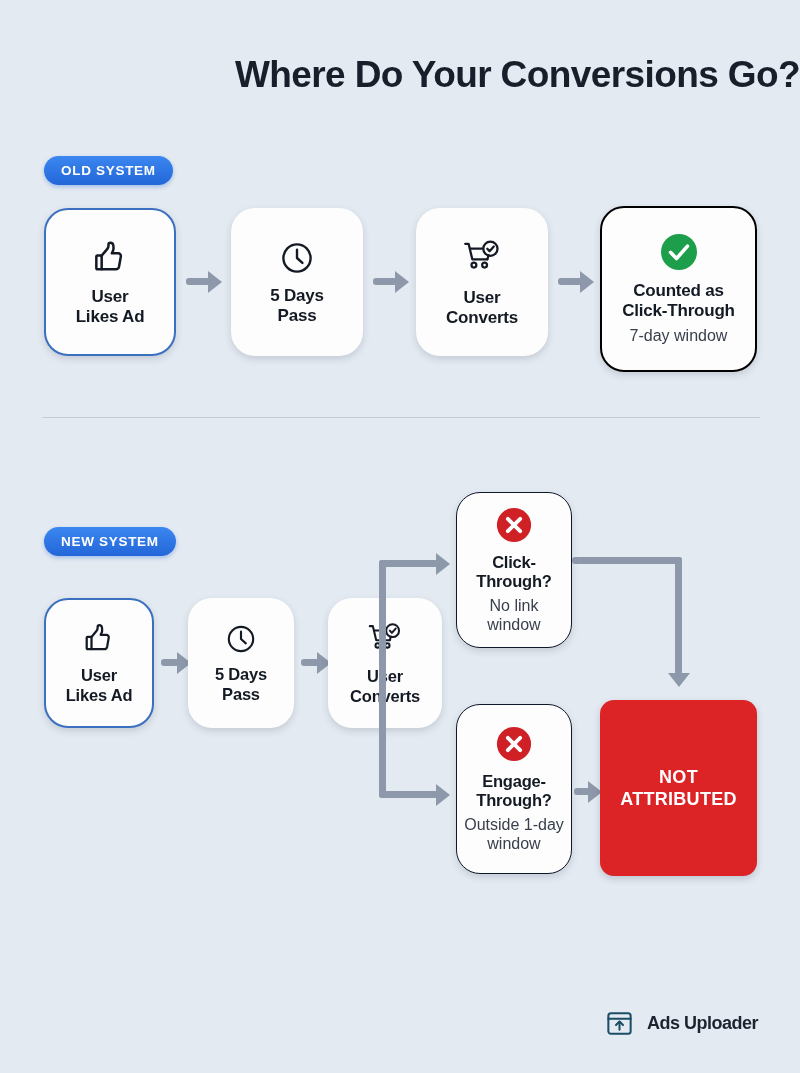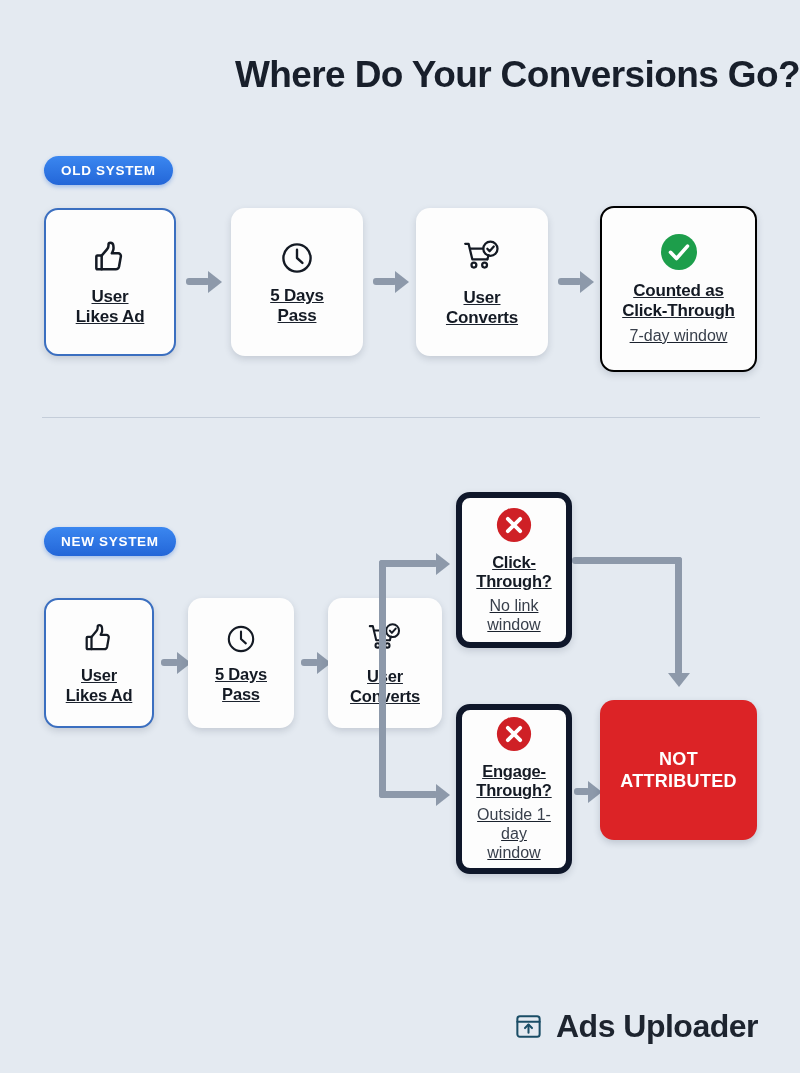--- a/index.html
+++ b/index.html
@@ -38,31 +38,30 @@
   
   .divider{
     position:absolute;left:42px;top:417px;width:718px;height:1px;
     background:#c4cdd9;
   }
 
   
   .card{
     position:absolute;
     background:#fdfdfd;
-    border-radius:14px;
+    border-radius:24px;
     box-shadow:0 3px 7px rgba(40,55,80,.17);
     box-sizing:border-box;
     display:flex;flex-direction:column;align-items:center;justify-content:center;
     text-align:center;
     padding:8px 6px;
-    text-decoration:underline;
   }
   .card.blue{border:2px solid #3b6fc0;}
   .card.green{border:2px solid #000000;}
-  .card.red{border:6px solid #0f172a;}
+  .card.red{border:1px solid #0f172a;}
   .card .ic{margin-bottom:9px;line-height:0;}
   .card .lbl{
     font-size:17px;font-weight:bold;line-height:1.16;color:#141a24;
     letter-spacing:-0.2px;
   }
   .card .lbl.sm{font-size:16.5px;}
   .card .sub{
     font-size:16px;font-weight:normal;color:#39404c;margin-top:6px;line-height:1.18;
   }
 
@@ -92,21 +91,21 @@
     border-top:14px solid #8d99aa;
   }
 
   
   .footer{
     position:absolute;right:42px;top:1008px;
     display:flex;align-items:center;gap:12px;
   }
   .footer .logo-mark{line-height:0;}
   .footer .logo-text{
-    font-size:32px;font-weight:bold;color:#1d242f;letter-spacing:-0.5px;
+    font-size:18px;font-weight:bold;color:#1d242f;letter-spacing:-0.5px;
   }
 </style>
 </head>
 <body>
 
 <div class="stage">
 
   <div class="title">Where Do Your Conversions Go?</div>
 
   <div class="badge badge-old">OLD SYSTEM</div>
@@ -288,21 +287,21 @@
       <span>Outside 1-day</span><br>
       <span>window</span>
     </div>
   </div>
 
   <div class="conn">
     <div class="hline" style="left:574px;top:788px;width:16px;"></div>
     <div class="arrow-r" style="left:588px;top:780.5px;"></div>
   </div>
 
-  <div class="block-red" style="left:600px;top:700px;width:157px;height:140px;">
+  <div class="block-red" style="left:600px;top:700px;width:157px;height:176px;">
     <span>
       <span>NOT</span><br>
       <span>ATTRIBUTED</span>
     </span>
   </div>
 
   <div class="footer">
     <span class="logo-mark">
       <svg width="31" height="31" viewBox="0 0 32 32" fill="none" stroke="#1a4d66" stroke-width="2.1" stroke-linecap="round" stroke-linejoin="round">
         <rect x="4.5" y="5.5" width="23" height="21" rx="2.6"></rect>

